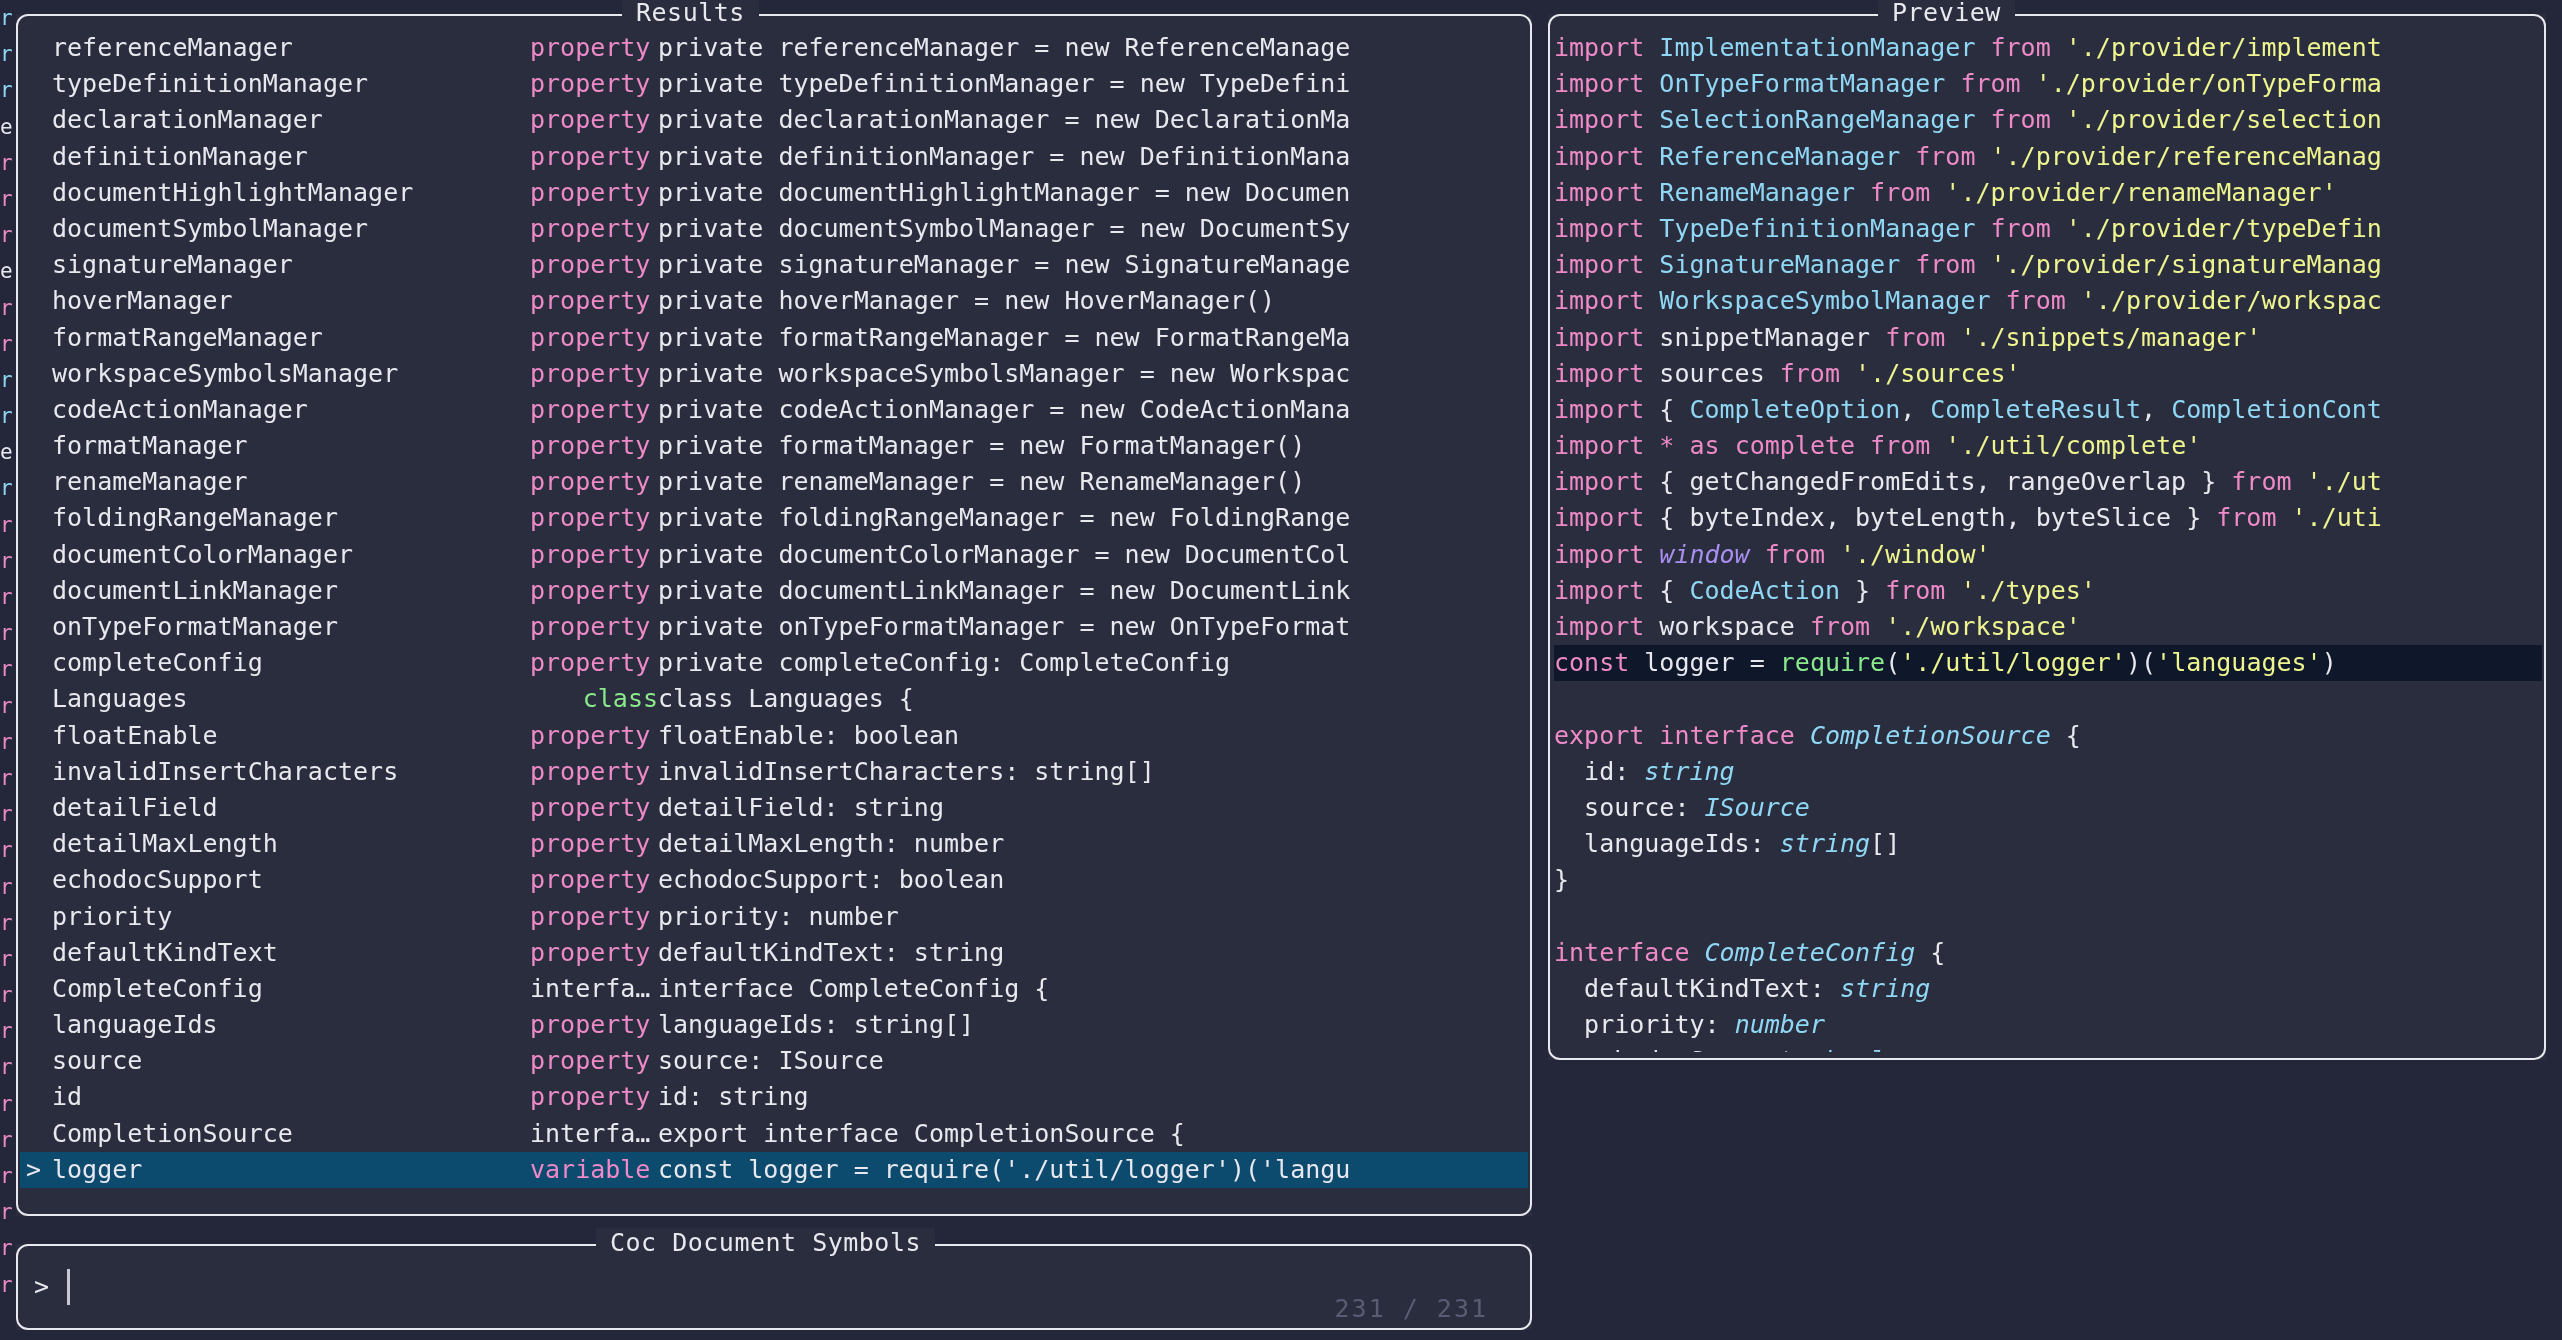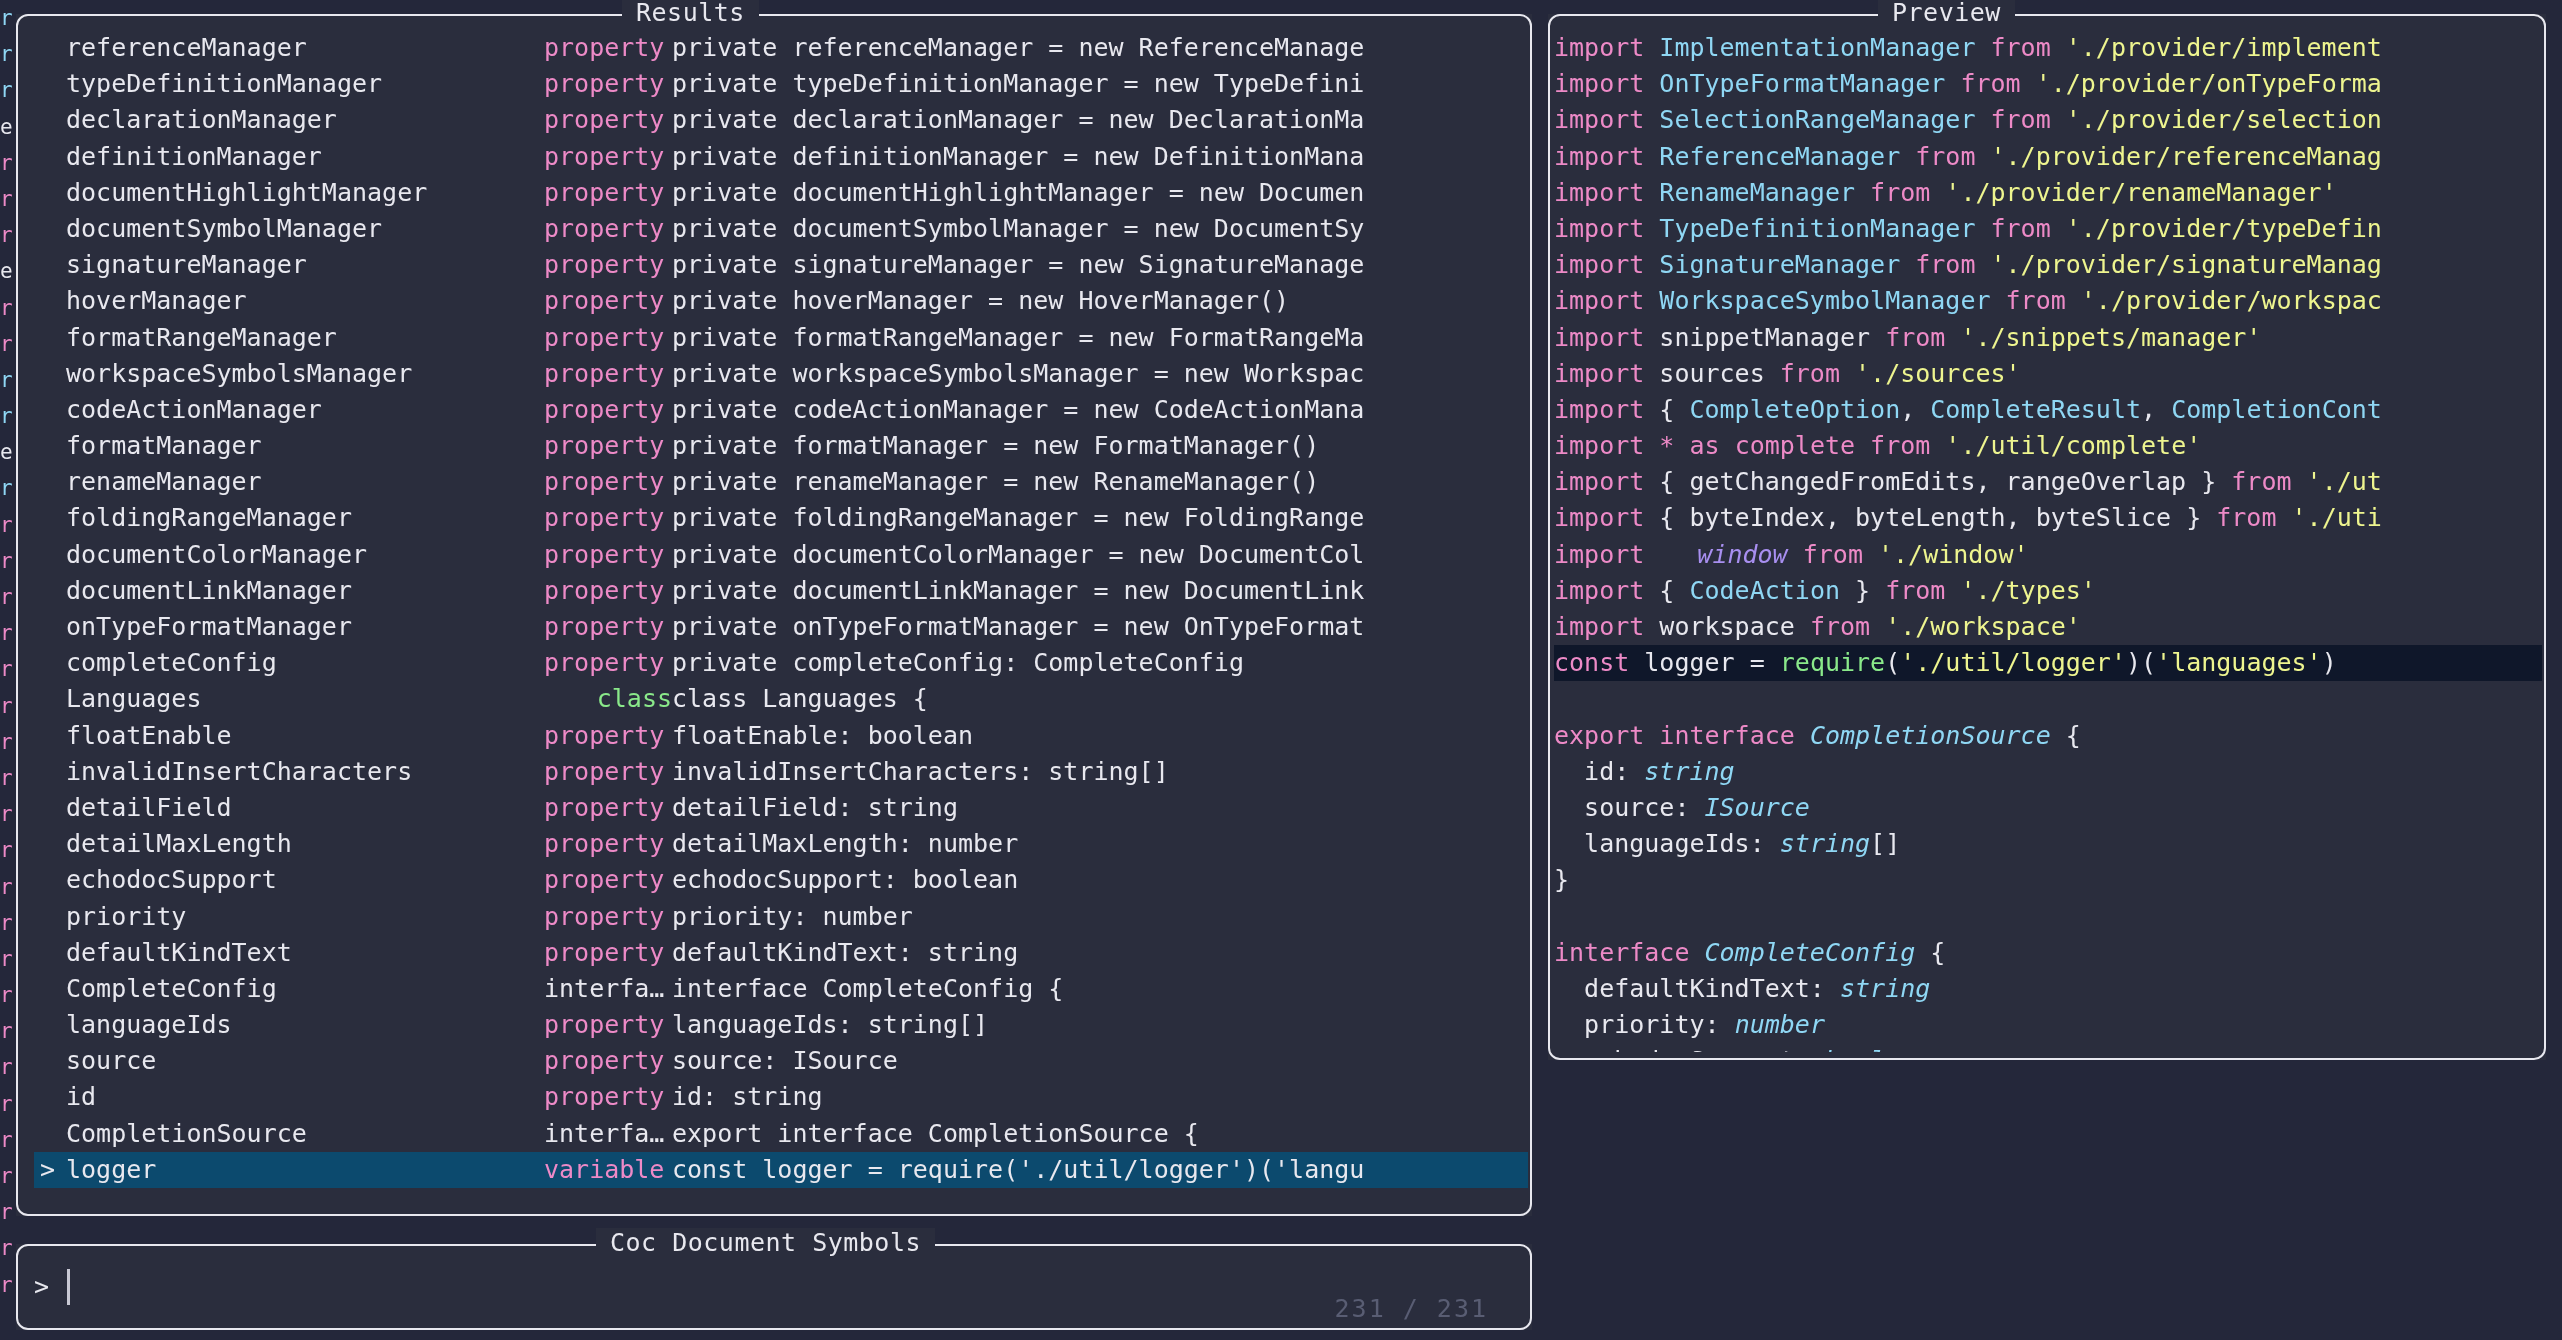--- a/index.html
+++ b/index.html
@@ -53,21 +53,20 @@
     white-space:nowrap;
     z-index:7;
   }
 
   
   #results-win{ left:16px; top:14px; width:1516px; height:1202px; }
   #results-title{ left:606px; }
   #results-body{
     position:absolute; left:4px; top:16px; right:4px; bottom:8px;
     overflow:hidden;
-    margin-left:14px;
   }
   .res-row{
     height:36.2px;
     line-height:36.2px;
     font-size:25px;
     white-space:pre;
     color:#e8e8ef;
     display:block;
     padding-left:6px;
     box-sizing:border-box;
@@ -94,21 +93,21 @@
     height:36.2px;line-height:36.2px;font-size:25px;
     white-space:pre;color:#e8e8ef;overflow:hidden;
   }
   .pv-row.hl{ background:#0f172a; }
   .kw{color:#ed8ac7;}
   .type{color:#8fd7f4;}
   .type-i{color:#8fd7f4;font-style:italic;}
   .str{color:#eef58f;}
   .fn{color:#8ae98a;}
   .plain{color:#e8e8ef;}
-  .var-i{color:#a88ff0;font-style:italic;margin-left:38px;}
+  .var-i{color:#a88ff0;font-style:italic;}
 
   
   #prompt-win{ left:16px; top:1244px; width:1516px; height:86px; }
   #prompt-title{ left:580px; top:-16px; }
   #prompt-inner{
     position:absolute;left:4px;top:6px;right:4px;bottom:6px;
     display:flex;align-items:center;
   }
   #prompt-sign{
     color:#e8e8ef;font-size:25px;line-height:36px;padding-left:14px;

